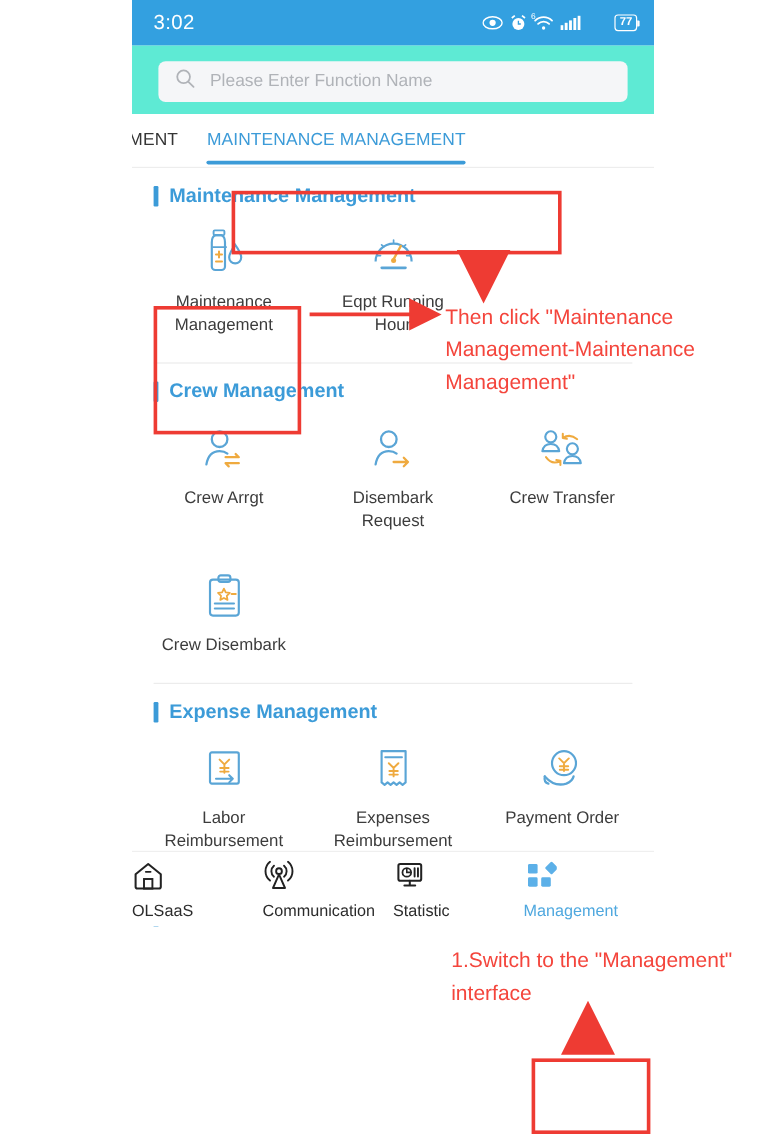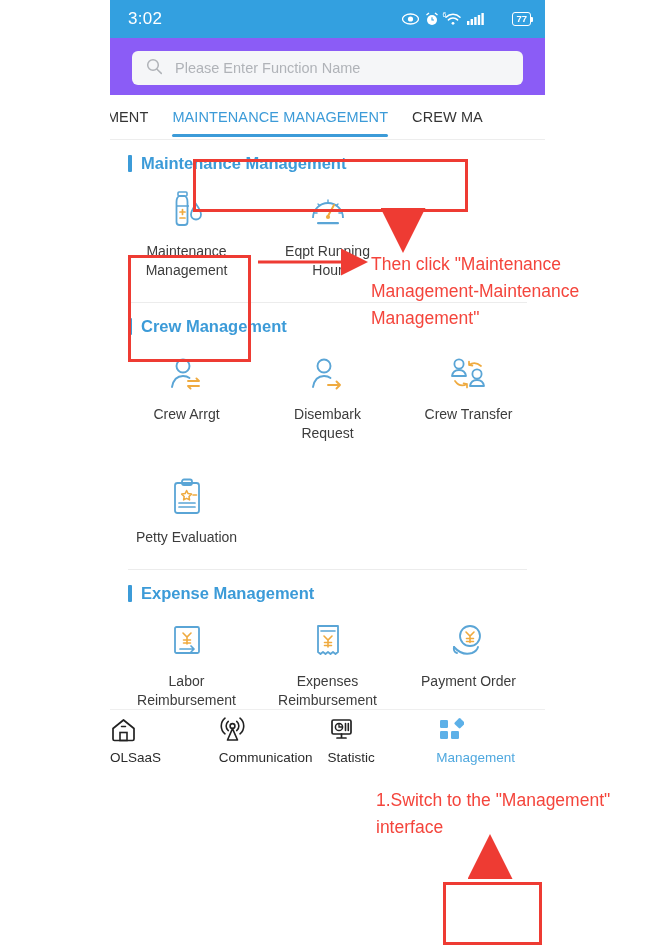--- a/index.html
+++ b/index.html
@@ -74,21 +74,21 @@
     position: absolute; left: 0; right: 0;
     text-align: center;
     color: #ffffff; font-size: 19px;
     pointer-events: none;
   }
   .switch-icon { font-size: 15px; margin-left: 3px; }
   .help-btn {
     margin-left: auto; color:#ffffff; font-size: 17px; z-index:2;
   }
   
-  .search-wrap { padding: 13px 22px 10px 22px; background:#8b5cf6; }
+  .search-wrap { padding: 13px 22px 10px 22px; background:#5eead4; }
   .search-box {
     background: #F5F6F8; border-radius: 6px; height: 34px;
     display: flex; align-items: center; padding: 0 14px;
   }
   .search-box input {
     border: 0; background: transparent; outline: none;
     font-family: "Liberation Sans", sans-serif;
     font-size: 14.5px; color: #333; margin-left: 10px; width: 100%;
   }
   .search-box input::placeholder { color: #B0B3B8; }
@@ -222,23 +222,20 @@
     </div>
   </div>
 
   <div class="tabs">
     <div class="tab partial-left">
       <span>AGEMENT</span>
     </div>
     <div class="tab active">
       <span>MAINTENANCE MANAGEMENT</span>
     </div>
-    <div class="tab">
-      <span>CREW MA</span>
-    </div>
   </div>
 
   <div class="content">
 
     <div class="section">
       <div class="sec-head">
         <div class="sec-bar"></div>
         <div class="sec-title">Maintenance Management</div>
       </div>
       <div class="grid">
@@ -317,21 +314,21 @@
         <div class="cell">
           <div class="ico">
             <svg width="40" height="42" viewBox="0 0 40 42">
               <rect x="8" y="6" width="24" height="30" rx="2.5" fill="none" stroke="#5AA5D6" stroke-width="1.8"></rect>
               <rect x="15" y="2.5" width="10" height="5.5" rx="2" fill="none" stroke="#5AA5D6" stroke-width="1.8"></rect>
               <path d="M19.6 13.5 l1.5 3.1 3.4 .5 -2.5 2.4 .6 3.4 -3-1.6 -3 1.6 .6-3.4 -2.5-2.4 3.4-.5 z" fill="none" stroke="#EFAA3F" stroke-width="1.5" stroke-linejoin="round"></path>
               <path d="M26 18 h3.5" stroke="#EFAA3F" stroke-width="1.6" stroke-linecap="round"></path>
               <path d="M12 26 h16 M12 30 h16" stroke="#5AA5D6" stroke-width="1.7" stroke-linecap="round"></path>
             </svg>
           </div>
-          <div class="lbl" style="white-space:pre-line">Petty Evaluation</div>
+          <div class="lbl" style="white-space:pre-line">Crew Disembark</div>
         </div>
         <div class="cell"></div>
         <div class="cell"></div>
       </div>
       <div class="divider"></div>
     </div>
 
     <div class="section">
       <div class="sec-head">
         <div class="sec-bar"></div>

